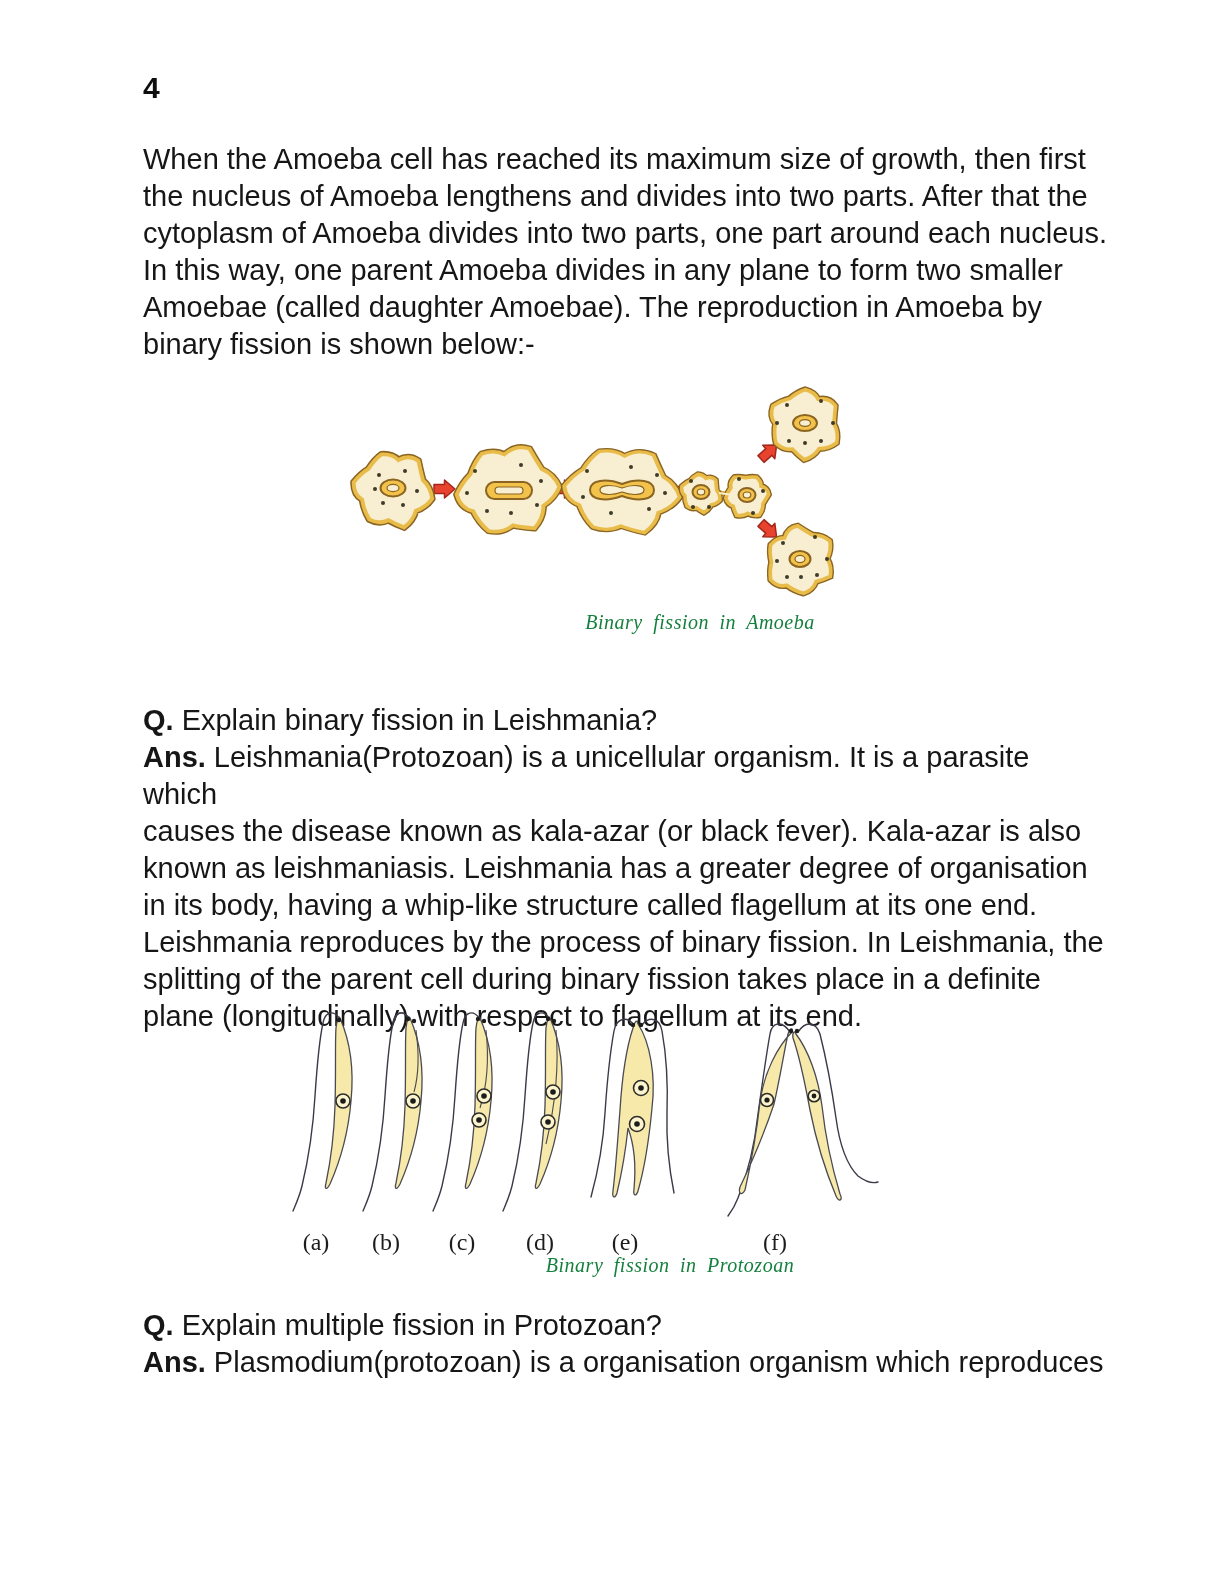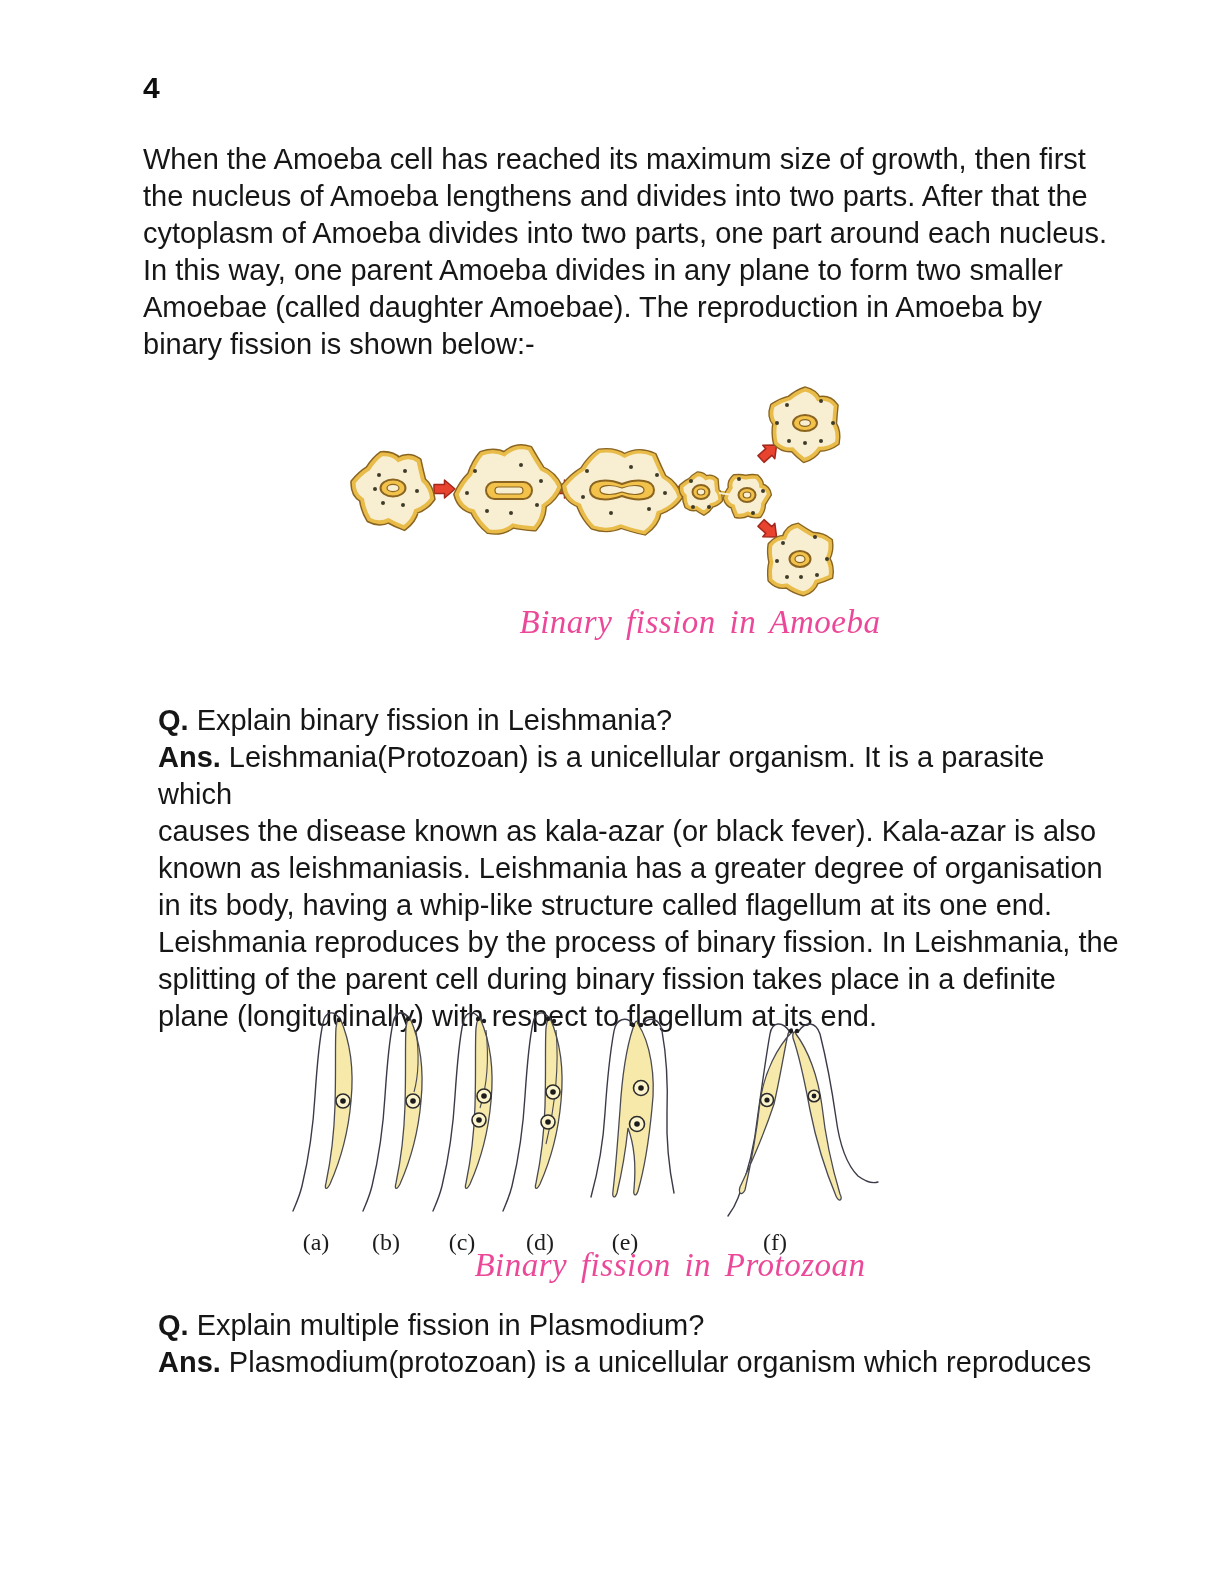--- a/index.html
+++ b/index.html
@@ -2,32 +2,32 @@
 <html><head>
 <meta charset="utf-8">
 <style>
   html,body { margin:0; padding:0; background:#ffffff; }
   .page { position:relative; width:1224px; height:1584px; background:#ffffff; overflow:hidden;
           font-family:"Liberation Sans", sans-serif; }
   .body-text { font-size:29px; line-height:37px; color:#161616; }
   .pre { white-space:pre-line; }
   .pagenum { position:absolute; left:143px; top:70px; font-size:30px; line-height:36px; font-weight:bold; color:#0f0f0f; }
   .para1 { position:absolute; left:143px; top:141px; width:965px; margin:0; }
-  .qa { position:absolute; left:143px; width:965px;margin-left:15px; }
+  .qa { position:absolute; left:143px; width:965px; }
   .qa1 { top:702px; }
   .qa2 { top:1307px; }
   .qa p { margin:0; }
   .lab { font-weight:bold; margin-right:8px; }
   .rest { display:block; white-space:pre-line; }
   .fig { position:absolute; margin:0; }
   .fig svg { display:block; }
   .fig-amoeba { left:335px; top:383px; width:515px; height:225px; }
   .fig-leish  { left:280px; top:1006px; width:600px; height:228px; }
   .caption { position:absolute; font-family:"Liberation Serif", serif; font-style:italic;
-             font-size:33px; line-height:32px; color:#ec4899; letter-spacing:0.5px; word-spacing:5px; text-align:center; }
+             font-size:20px; line-height:32px; color:#15803d; letter-spacing:0.5px; word-spacing:5px; text-align:center; }
   .cap1 { left:450px; width:500px; top:606px; }
   .cap2 { left:400px; width:540px; top:1249px; }
   .figlabel { position:absolute; top:1227px; transform:translateX(-50%);
               font-family:"Liberation Serif", serif; font-size:24px; line-height:30px; color:#1d1d1d; }
   
   .edge  { fill:none; stroke:#8a6420; }
   .band  { fill:#f8efd2; stroke:#e9bc4a; }
   .nuc   { fill:#f3c24a; stroke:#8a6420; stroke-width:2; }
   .nucin { fill:#f8efd2; stroke:#8a6420; stroke-width:1.2; }
   .dots circle { fill:#3f3b2a; }
@@ -284,17 +284,17 @@
   <span class="figlabel" style="left:316px">(a)</span>
   <span class="figlabel" style="left:386px">(b)</span>
   <span class="figlabel" style="left:462px">(c)</span>
   <span class="figlabel" style="left:540px">(d)</span>
   <span class="figlabel" style="left:625px">(e)</span>
   <span class="figlabel" style="left:775px">(f)</span>
 
   <div class="caption cap2">Binary fission in Protozoan</div>
 
   <div class="body-text qa qa2">
-    <p><strong class="lab">Q.</strong><span>Explain multiple fission in Plasmodium?</span></p>
-    <p><strong class="lab">Ans.</strong><span>Plasmodium(protozoan) is a unicellular organism which reproduces</span></p>
+    <p><strong class="lab">Q.</strong><span>Explain multiple fission in Protozoan?</span></p>
+    <p><strong class="lab">Ans.</strong><span>Plasmodium(protozoan) is a organisation organism which reproduces</span></p>
   </div>
 
 </div>
 
 </body></html>

